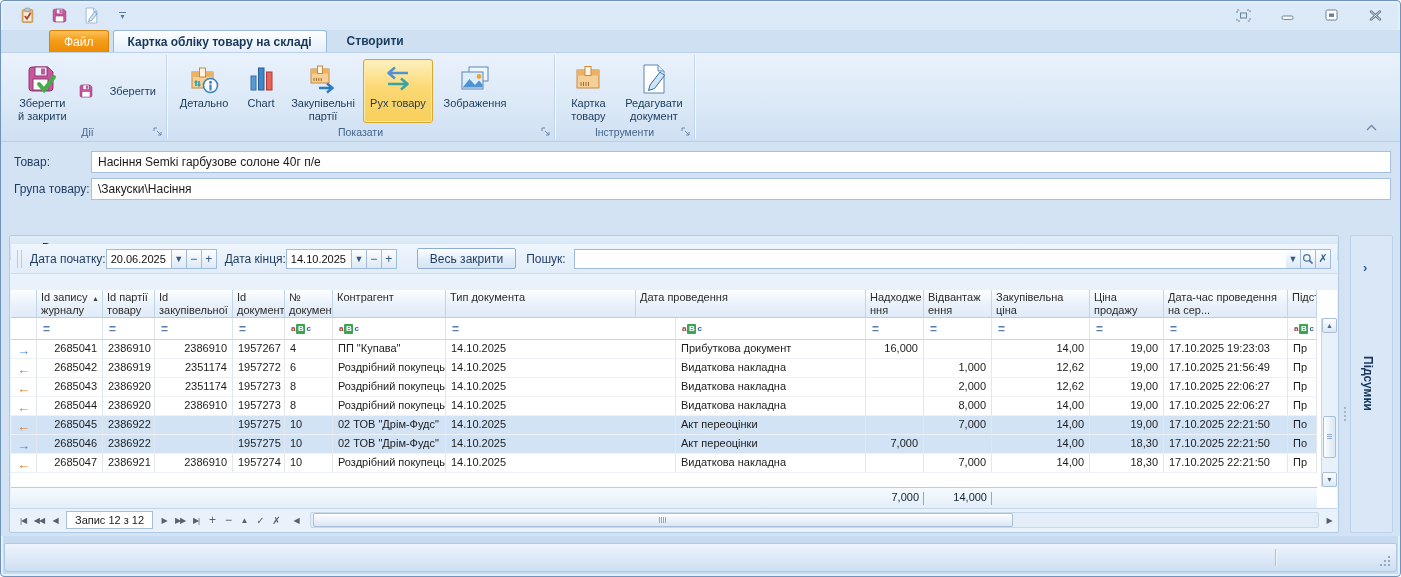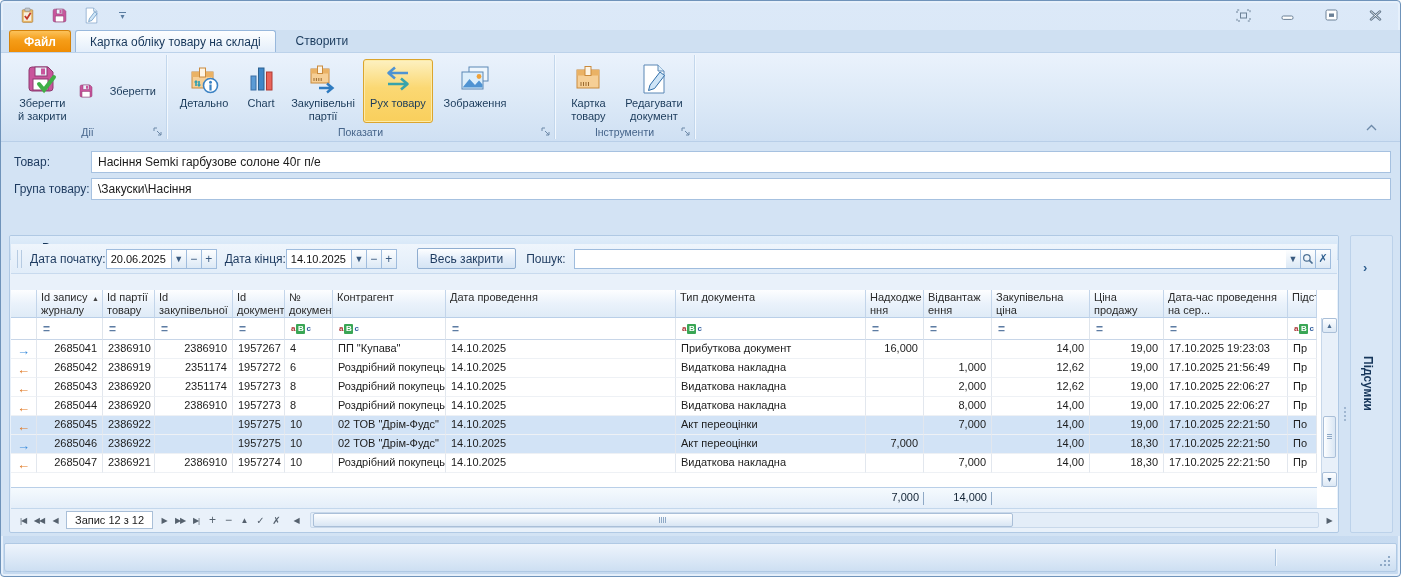--- a/index.html
+++ b/index.html
@@ -16,23 +16,23 @@
   .qat-drop .bar{width:7px;border-top:1px solid #5a7ca0;margin-bottom:1px;}
   .title{position:absolute;left:0;right:0;text-align:center;font-size:12px;color:#1e3c5c;
     text-shadow:0 1px 0 rgba(255,255,255,.8);}
   .winbtns{position:absolute;right:14px;top:5px;display:flex;gap:22px;}
   .winbtn{width:22px;height:18px;display:flex;align-items:center;justify-content:center;color:#6b8096;}
 
   
   .tabrow{position:absolute;left:0;top:29px;right:0;height:23px;background:#cfe0f2;
     border-bottom:1px solid #bcd2ea;display:flex;align-items:flex-end;padding-left:8px;}
   .tab{height:22px;display:flex;align-items:center;padding:0 14px;font-size:12px;color:#1a3a5c;
-    border-radius:3px 3px 0 0;}
-  .tab-file{background:linear-gradient(#fcc25a,#f59d18 45%,#ef8c04);color:#fff;font-weight:bold;
-    border:1px solid #d4820a;border-bottom:none;margin-right:4px;}
+    border-radius:3px 3px 0 0;font-weight:bold;}
+  .tab-file{background:linear-gradient(#fcc25a,#f59d18 45%,#ef8c04);color:#fff;font-weight:normal;
+    border:1px solid #d4820a;border-bottom:none;margin-right:4px;margin-left:40px;}
   .tab-active{background:linear-gradient(#fdfeff,#eef5fc 60%,#e4eefa);border:1px solid #98b8dc;border-bottom:none;color:#16365a;}
   .tab-plain{margin-left:6px;}
 
   
   .ribbon{position:absolute;left:0;top:52px;right:0;height:89px;
     background:linear-gradient(#eaf2fc,#dcE9f7 55%,#cfe0f3);border-bottom:1px solid #b9cfe8;display:flex;padding:2px 0 0 8px;}
   .rgroup{position:relative;height:84px;border-right:1px solid #c3d7ec;box-shadow:1px 0 0 #f2f8fe;
     padding:3px 6px 16px 6px;display:flex;align-items:center;gap:4px;}
   .rgroup-label{position:absolute;left:0;right:0;bottom:1px;text-align:center;font-size:10.5px;color:#45648a;}
   .launcher{position:absolute;right:3px;bottom:2px;width:10px;height:10px;}
@@ -392,22 +392,22 @@
 
       <div class="grid">
           <div class="g-hrow">
             <div class="g-hcell" style="width: 26px;"></div>
             <div class="g-hcell" style="width: 66px;"><span>Id запису журналу о...</span><div class="g-sort">▲</div></div>
             <div class="g-hcell" style="width: 52px;"><span>Id партії товару</span></div>
             <div class="g-hcell" style="width: 78px;"><span>Id закупівельної партії</span></div>
             <div class="g-hcell" style="width: 52px;"><span>Id документа</span></div>
             <div class="g-hcell" style="width: 48px;"><span>№ документа</span></div>
             <div class="g-hcell" style="width: 113px;"><span>Контрагент</span></div>
+            <div class="g-hcell" style="width: 190px;"><span>Тип документа</span></div>
             <div class="g-hcell" style="width: 230px;"><span>Дата проведення</span></div>
-            <div class="g-hcell" style="width: 190px;"><span>Тип документа</span></div>
             <div class="g-hcell" style="width: 58px;"><span>Надходже ння</span></div>
             <div class="g-hcell" style="width: 68px;"><span>Відвантаж ення</span></div>
             <div class="g-hcell" style="width: 98px;"><span>Закупівельна ціна</span></div>
             <div class="g-hcell" style="width: 74px;"><span>Ціна продажу</span></div>
             <div class="g-hcell" style="width: 124px;"><span>Дата-час проведення на сер...</span></div>
             <div class="g-hcell" style="width: 29px; flex: 1 1 0%;"><span>Підстава</span></div>
           </div>
           <div class="g-frow">
             <div class="g-fcell" style="width: 26px;"></div>
             <div class="g-fcell" style="width: 66px;">

